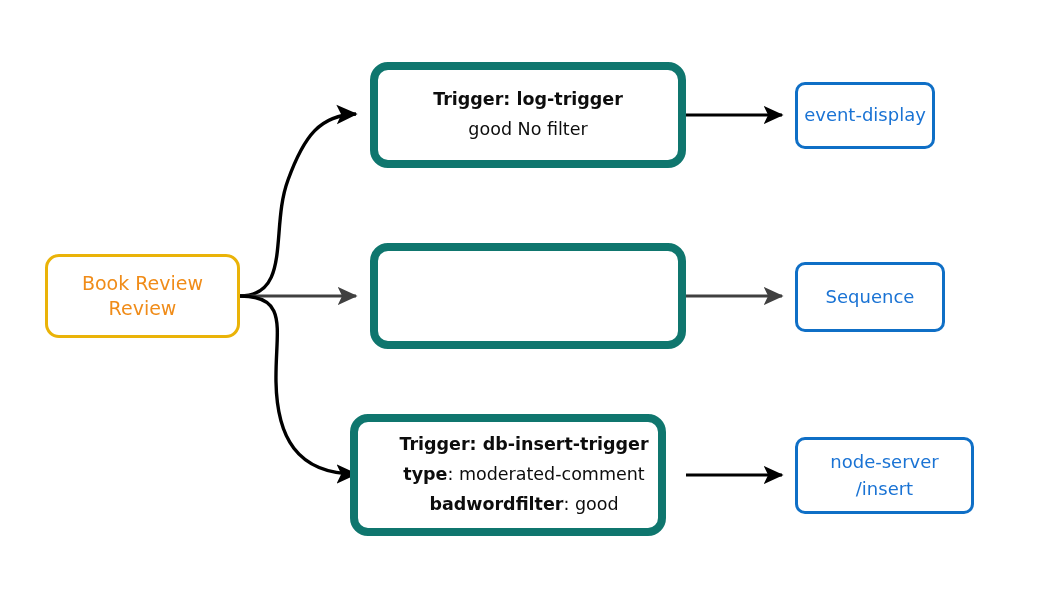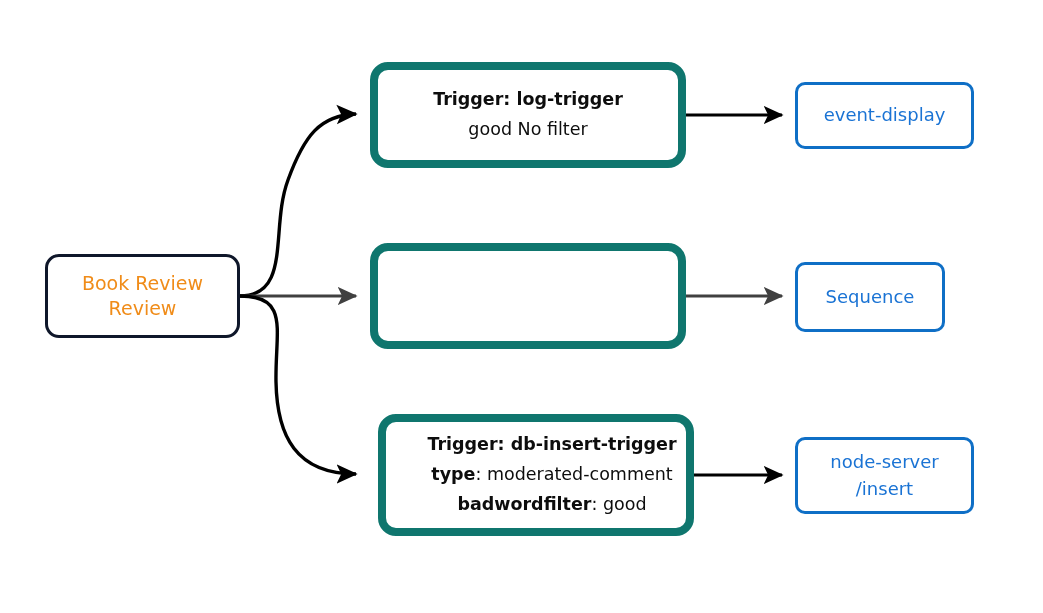--- a/index.html
+++ b/index.html
@@ -38,21 +38,21 @@
     z-index: 2;
   }
   .node .line {
     display: block;
     white-space: nowrap;
     line-height: 1.32;
   }
 
   
   .node-broker {
-    border: 3px solid #0f172a;
+    border: 3px solid #eab308;
     border-radius: 14px;
     color: #f08c19;
     font-size: 19px;
     font-weight: 400;
   }
 
   
   .node-trigger {
     border: 8px solid #0f766e;
     border-radius: 18px;
@@ -111,33 +111,33 @@
       <span class="b">Trigger: log-trigger</span>
     </span>
     <span class="line">
       <span class="n">good No filter</span>
     </span>
   </div>
 
   <div class="node node-trigger" style="left:370px; top:243px; width:316px; height:106px;">
   </div>
 
-  <div class="node node-trigger" style="left:378px; top:414px; width:316px; height:122px;padding-left:32px;">
+  <div class="node node-trigger" style="left:350px; top:414px; width:316px; height:122px;padding-left:32px;">
     <span class="line">
       <span class="b">Trigger: db-insert-trigger</span>
     </span>
     <span class="line">
       <span class="b">type</span><span class="n">: moderated-comment</span>
     </span>
     <span class="line">
       <span class="b">badwordfilter</span><span class="n">: good</span>
     </span>
   </div>
 
-  <div class="node node-dest" style="left:795px; top:82px; width:179px; height:67px;">
+  <div class="node node-dest" style="left:795px; top:82px; width:140px; height:67px;">
     <span class="line">event-display</span>
   </div>
 
   <div class="node node-dest" style="left:795px; top:262px; width:150px; height:70px;">
     <span class="line">Sequence</span>
   </div>
 
   <div class="node node-dest" style="left:795px; top:437px; width:179px; height:77px;">
     <span class="line">node-server</span>
     <span class="line">/insert</span>

